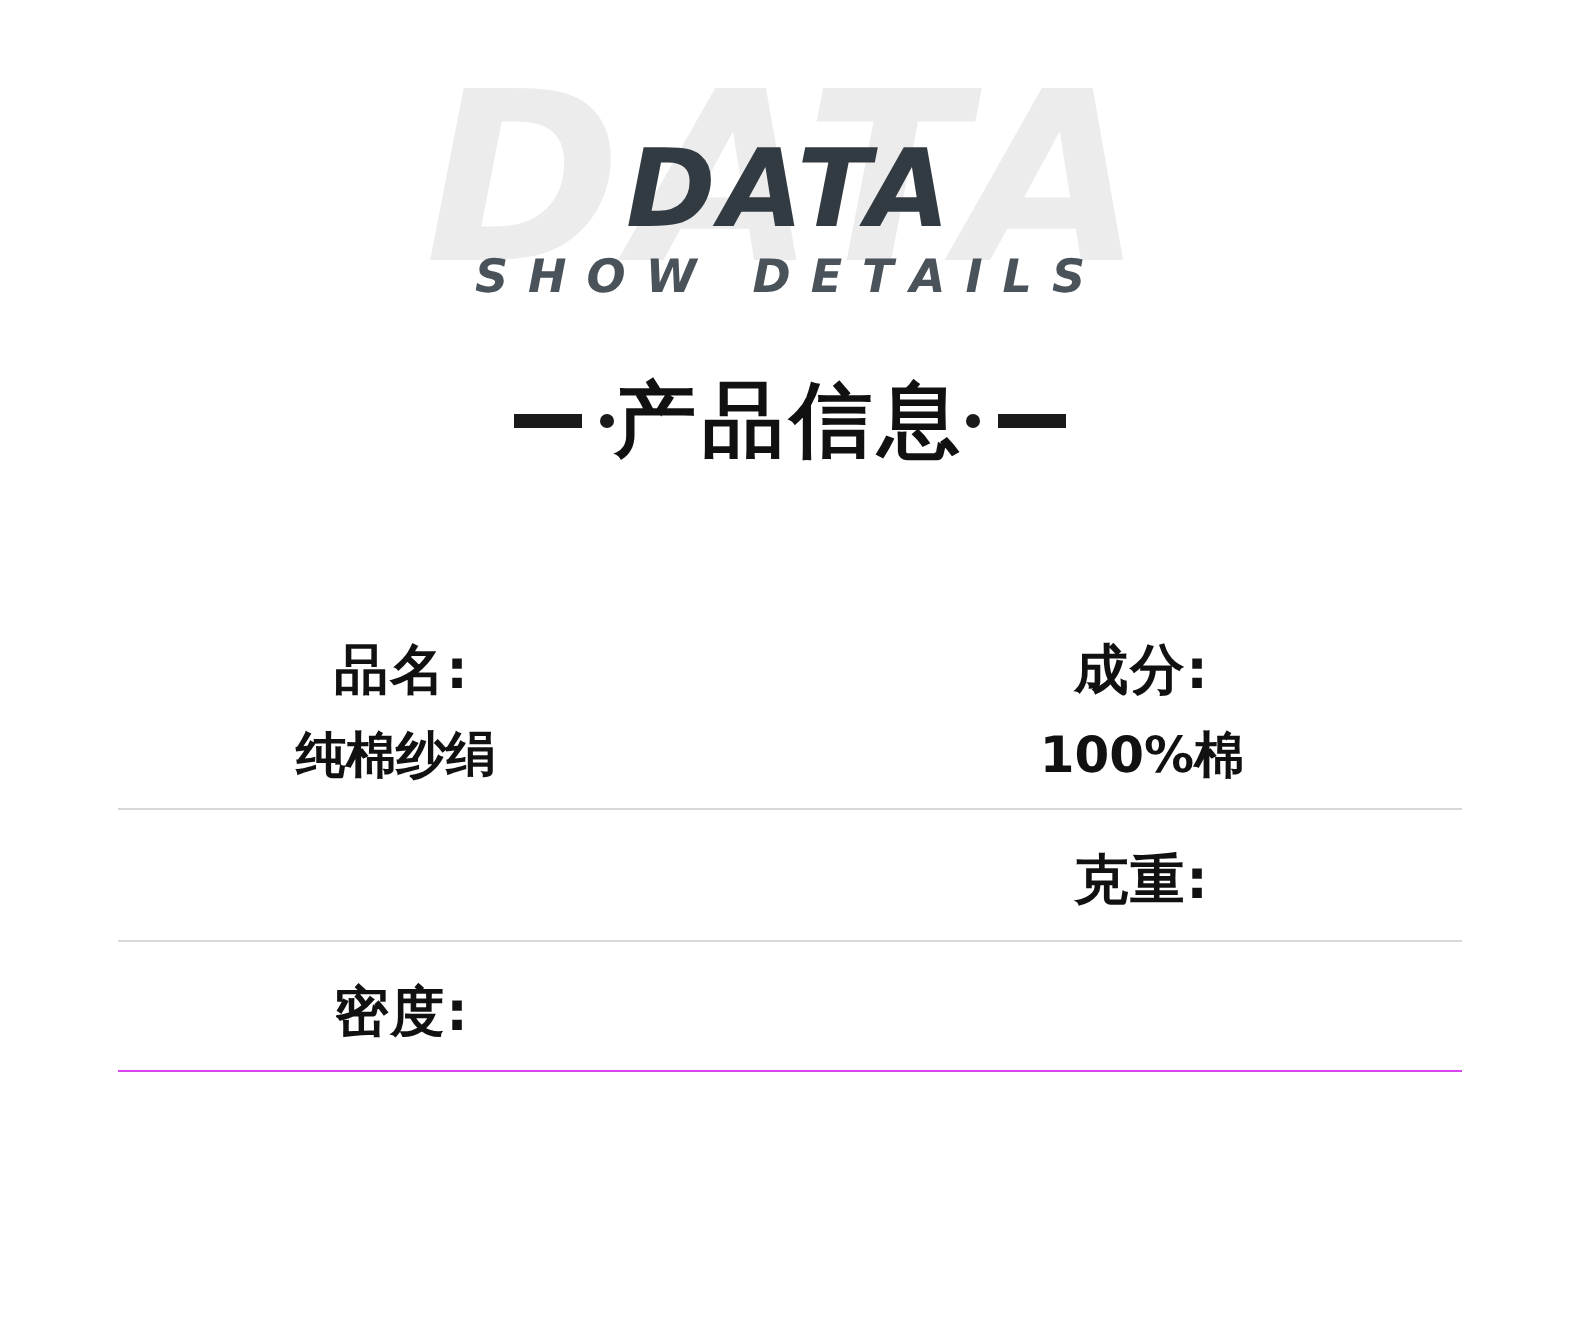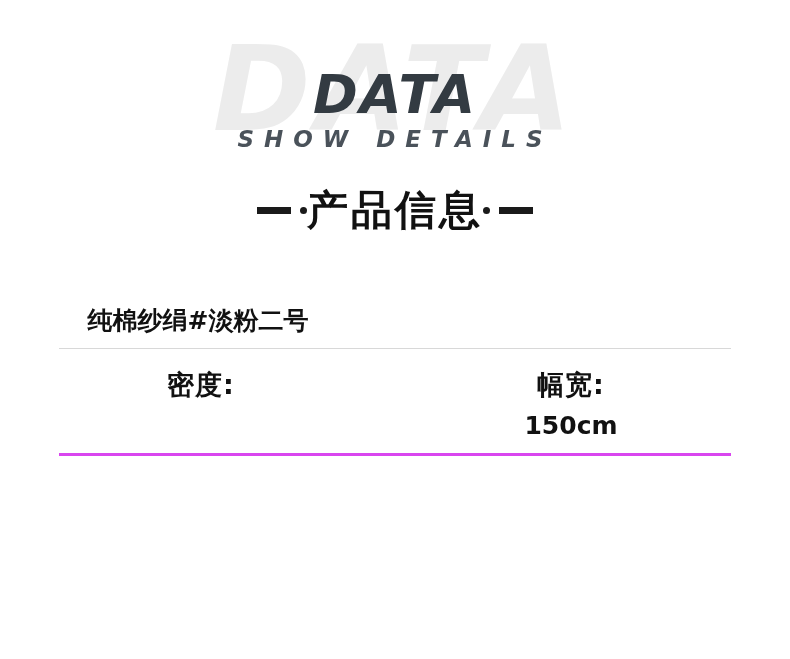--- a/index.html
+++ b/index.html
@@ -116,21 +116,21 @@
     left: 0;
     width: 790px;
   }
   .info-row {
     display: flex;
     width: 672px;
     margin: 0 auto;
     border-bottom: 1px solid #d8d8d8;
   }
   .info-row.last {
-    border-bottom: 3px solid #d946ef;
+    border-bottom: 1px solid #d946ef;
   }
   .cell {
     width: 50%;
     box-sizing: border-box;
     padding-bottom: 8px;
   }
   .cell .label {
     font-family: "DejaVu Sans", sans-serif;
     font-size: 27px;
     font-weight: bold;
@@ -174,34 +174,40 @@
       <span class="cn-title">产品信息</span>
       <span class="deco">
         <span class="dot"></span>
         <span class="bar"></span>
       </span>
     </div>
   </div>
 
   <div class="info">
 
-
     <div class="info-row">
       <div class="cell left">
-        <div class="value">纯棉纱绢#淡粉二号</div>
+        <div class="label">品名:</div>
+        <div class="value">纯棉纱绢</div>
       </div>
       <div class="cell right">
+        <div class="label">成分:</div>
+        <div class="value">100%棉</div>
+      </div>
+    </div>
+
+    <div class="info-row">
+      <div class="cell left">
+      </div>
+      <div class="cell right">
+        <div class="label">克重:</div>
       </div>
     </div>
 
     <div class="info-row last">
       <div class="cell left">
         <div class="label">密度:</div>
       </div>
-      <div class="cell right">
-        <div class="label">幅宽:</div>
-        <div class="value">150cm</div>
-      </div>
     </div>
 
   </div>
 
 </div>
 
 </body></html>

